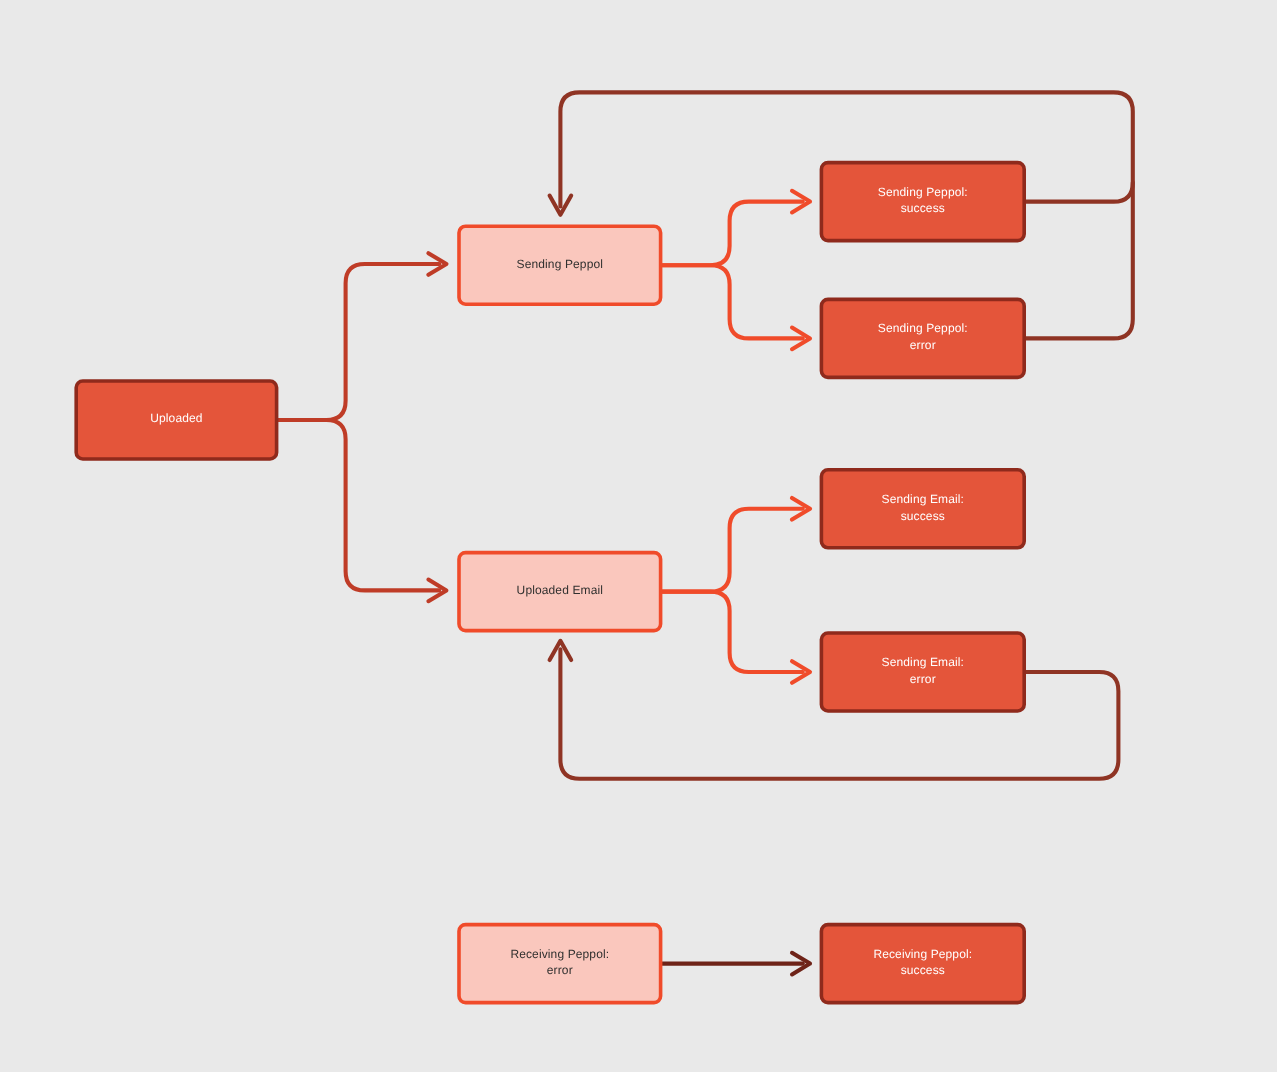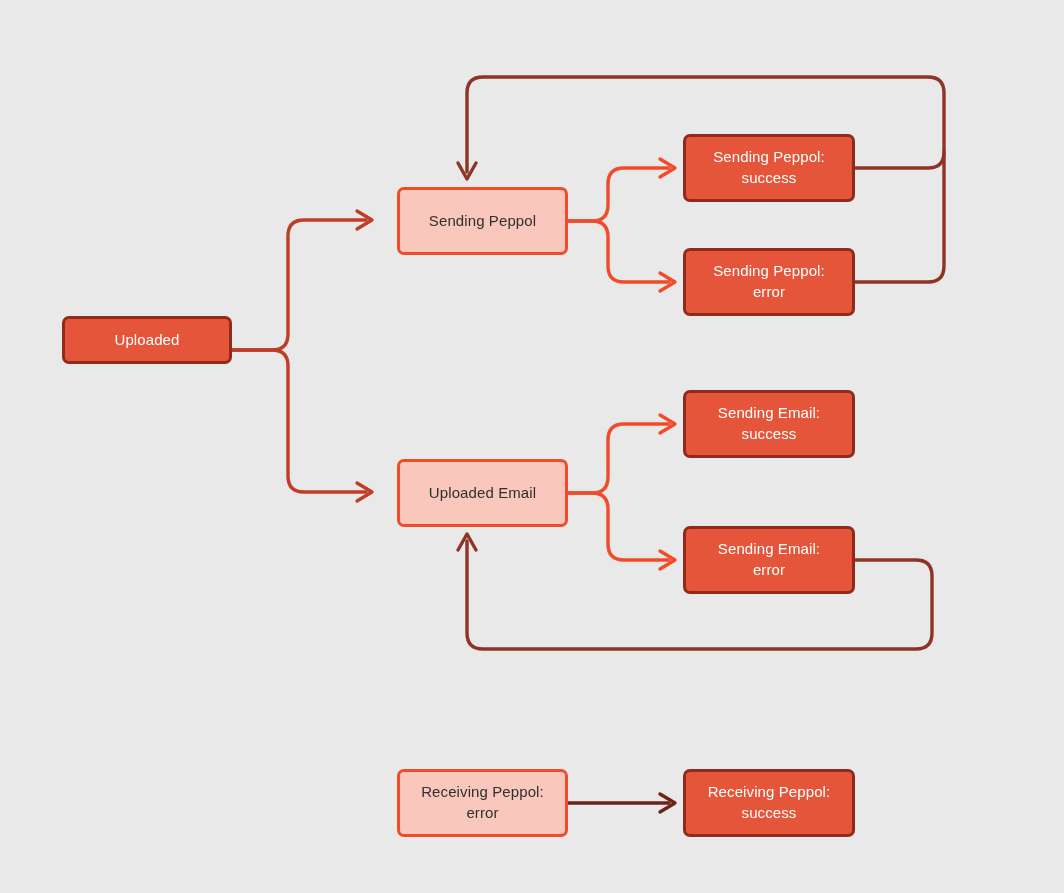--- a/index.html
+++ b/index.html
@@ -31,37 +31,36 @@
   .node {
     position: absolute;
     box-sizing: border-box;
     display: flex;
     align-items: center;
     justify-content: center;
     text-align: center;
     border-radius: 7px;
     border-style: solid;
     border-width: 3px;
-    font-size: 15px;
+    font-size: 10px;
     line-height: 1.38;
     letter-spacing: 0.1px;
     padding: 2px 6px;
     white-space: pre-line;
     z-index: 2;
   }
   .node.solid {
     background: #e4553a;
     border-color: #8f2a1c;
     color: #ffffff;
   }
   .node.light {
     background: #fac7bd;
     border-color: #f04b2a;
     color: #30302f;
-    margin-left: 16px;
   }
   .node-label {
     display: block;
     width: 100%;
   }
 </style>
 </head>
 <body>
 
 <div id="canvas">
@@ -113,21 +112,21 @@
     </g>
 
     <g>
       <path d="M 552 803 L 669 803" fill="none" stroke="#6e2318" stroke-width="3.4" stroke-linecap="round" stroke-linejoin="round"></path>
       <path d="M 660 794 L 675 803 L 660 812" fill="none" stroke="#6e2318" stroke-width="3.4" stroke-linecap="round" stroke-linejoin="round"></path>
     </g>
 
   </svg>
 
   <div id="node-layer">
-      <div class="node solid" style="left: 62px; top: 316px; width: 170px; height: 48px;"><span class="node-label">Uploaded</span></div>
+      <div class="node solid" style="left: 62px; top: 316px; width: 170px; height: 68px;"><span class="node-label">Uploaded</span></div>
       <div class="node light" style="left: 381px; top: 187px; width: 171px; height: 68px;"><span class="node-label">Sending Peppol</span></div>
       <div class="node solid" style="left: 683px; top: 134px; width: 172px; height: 68px;"><span class="node-label">Sending Peppol:
 success</span></div>
       <div class="node solid" style="left: 683px; top: 248px; width: 172px; height: 68px;"><span class="node-label">Sending Peppol:
 error</span></div>
       <div class="node light" style="left: 381px; top: 459px; width: 171px; height: 68px;"><span class="node-label">Uploaded Email</span></div>
       <div class="node solid" style="left: 683px; top: 390px; width: 172px; height: 68px;"><span class="node-label">Sending Email:
 success</span></div>
       <div class="node solid" style="left: 683px; top: 526px; width: 172px; height: 68px;"><span class="node-label">Sending Email:
 error</span></div>

